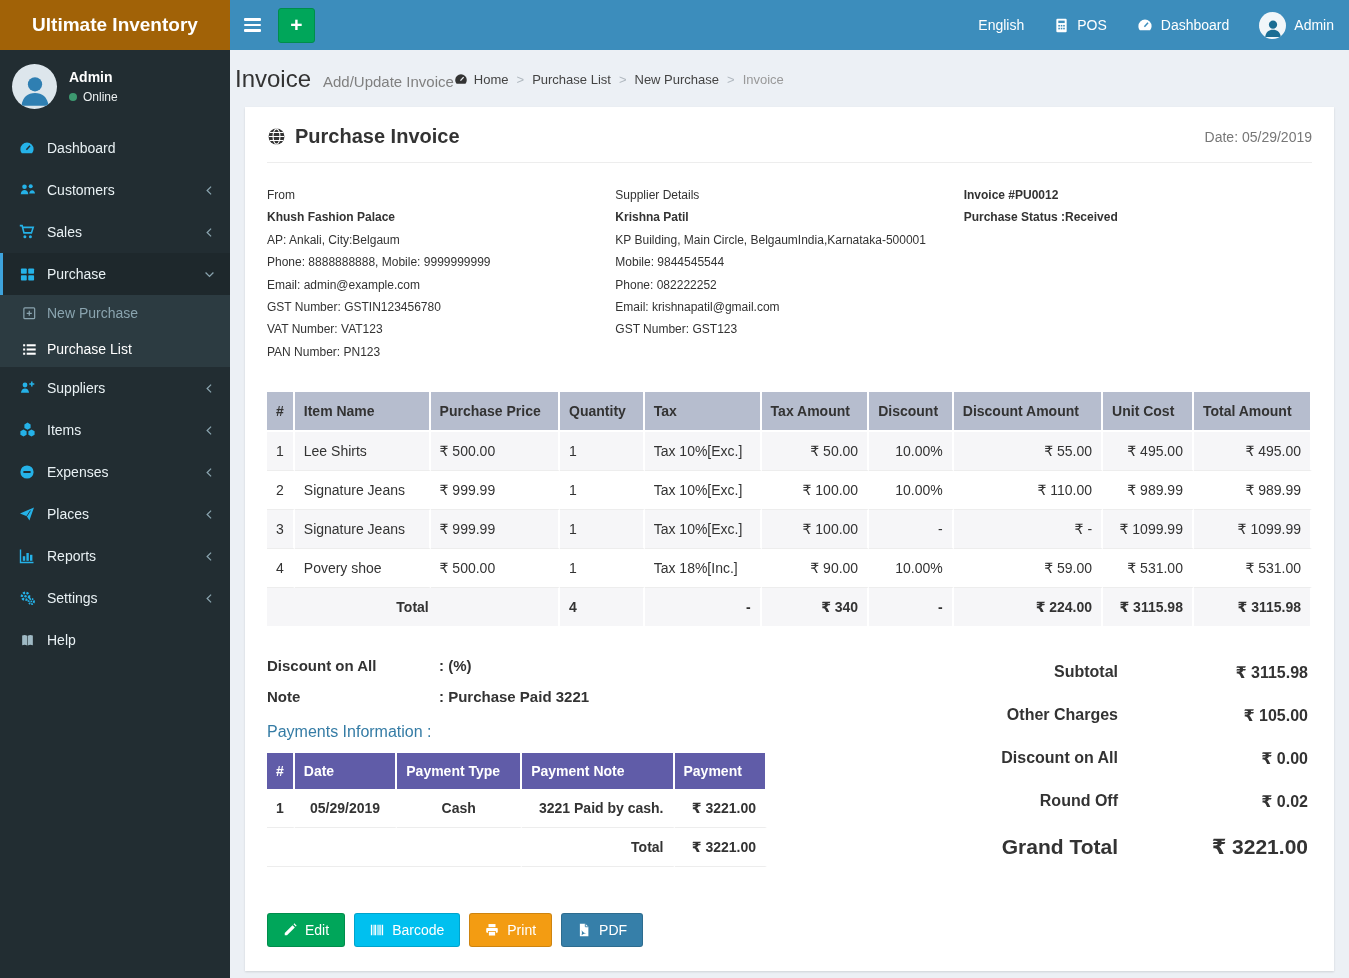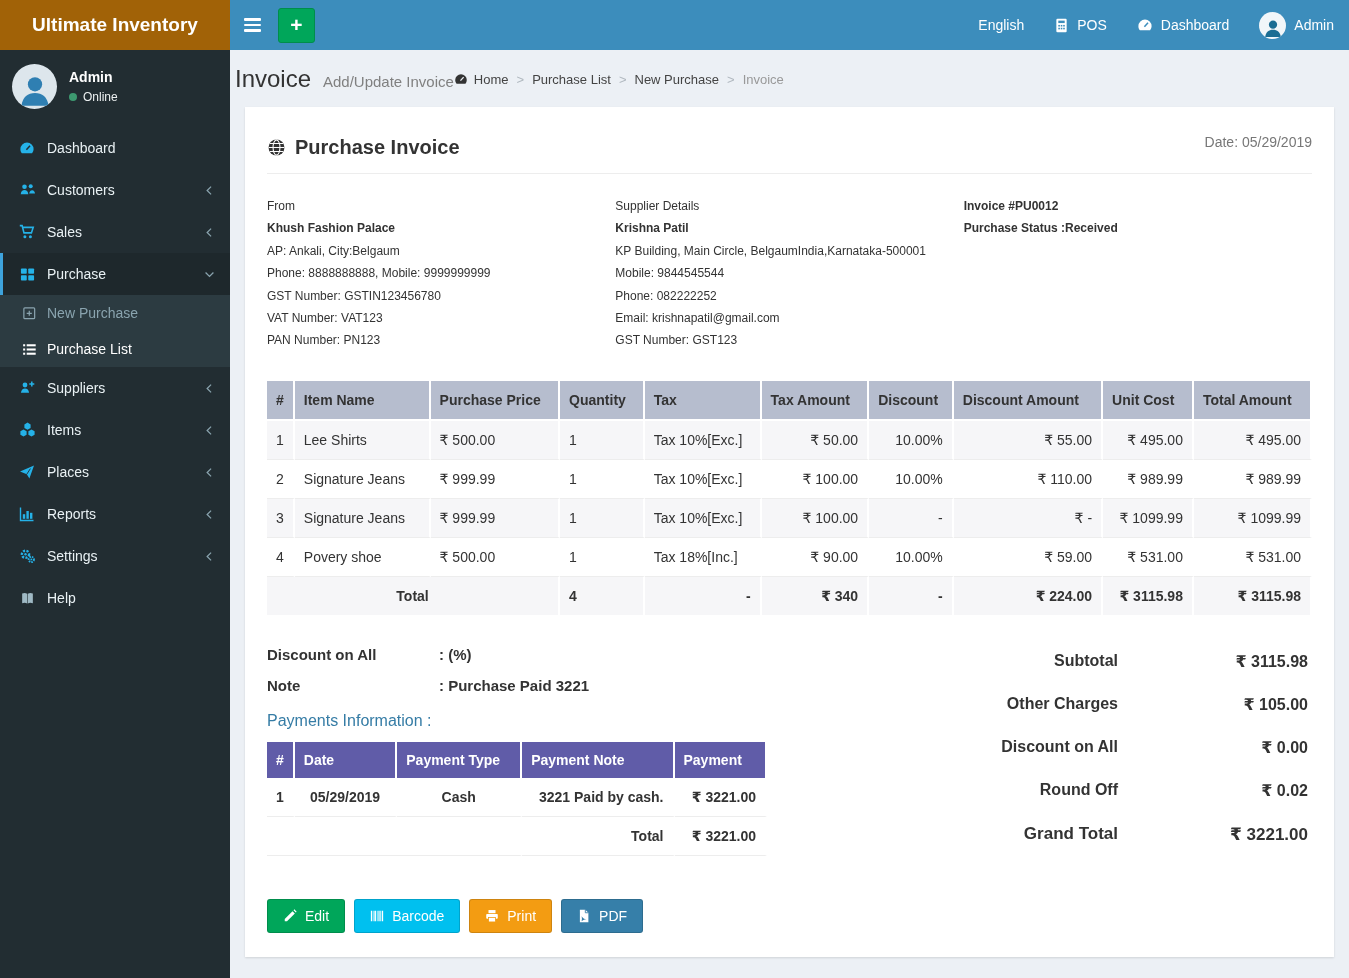--- a/index.html
+++ b/index.html
@@ -41,21 +41,21 @@
   .content-wrapper { margin-left:230px; background:#ecf0f5; min-height:880px; padding-bottom:4px; }
   .content-header { padding:15px 15px 0 5px; display:flex; align-items:center; justify-content:flex-start; }
   .page-title { font-size:24px; font-weight:normal; color:#333; }
   .page-subtitle { font-size:15px; color:#808080; margin-left:8px; }
   .breadcrumb { display:flex; align-items:center; gap:8px; font-size:13px; color:#444; }
   .breadcrumb .crumb { cursor:pointer; display:flex; align-items:center; gap:6px; color:#444; }
   .breadcrumb .sep { color:#b0b8bf; }
   .breadcrumb .last { color:#999; }
   .card { background:#fff; margin:14px 15px 15px 15px; padding:18px 22px 24px 22px; box-shadow:0 1px 2px rgba(0,0,0,.12); }
   .card-title-row { display:flex; justify-content:space-between; align-items:center; border-bottom:1px solid #ededed; padding-bottom:14px; }
-  .card-title { font-size:20px; font-weight:bold; color:#333; display:flex; align-items:center; gap:9px;margin-top:11px; }
+  .card-title { font-size:20px; font-weight:bold; color:#333; display:flex; align-items:center; gap:9px; }
   .inv-date { color:#777; font-size:14px; }
   .info-row { display:flex; margin-top:24px; }
   .info-col { width:33.5%; padding-right:30px; font-size:12px; line-height:1.45; }
   .info-col .heading { margin-bottom:5px; }
   .info-col .name { font-weight:bold; margin-bottom:5px; }
   .info-col .line { margin-bottom:5px; }
   .meta-line { font-weight:bold; margin-bottom:5px; }
   
   .items-table { width:100%; border-collapse:separate; border-spacing:0; margin-top:26px; }
   .items-table th { background:#b6bdce; font-weight:bold; text-align:left; padding:11px 9px;
@@ -75,21 +75,21 @@
   .pay-table { width:500px; border-collapse:separate; border-spacing:0; }
   .pay-table th { background:#605ca8; color:#fff; font-weight:bold; text-align:left; padding:10px 9px;
                   border-right:2px solid #fff; font-size:14px; }
   .pay-table td { padding:11px 9px; border-right:2px solid #fff; border-bottom:1px solid #ededed; font-weight:bold; font-size:14px; }
   .pay-table td.c { text-align:center; }
   .pay-table td.r { text-align:right; }
   .lower-right { width:410px; padding-top:6px; padding-right:4px; }
   .sum-row { display:flex; justify-content:flex-end; margin-bottom:24px; font-weight:bold; font-size:16px; }
   .sum-label { width:215px; text-align:right; }
   .sum-value { width:190px; text-align:right; }
-  .sum-row.grand { font-size:17px; }
+  .sum-row.grand { font-size:21px; }
   
   .btn-row { display:flex; gap:9px; margin-top:30px; }
   .btn { color:#fff; font-size:14px; padding:8px 15px; border-radius:3px; display:flex; align-items:center; gap:8px; cursor:pointer; border:1px solid rgba(0,0,0,.15); }
   .btn-edit { background:#00a65a; }
   .btn-barcode { background:#00c0ef; }
   .btn-print { background:#f39c12; }
   .btn-pdf { background:#367fa9; }
 </style>
 </head>
 <body>
@@ -267,20 +267,34 @@
       <span>Items</span>
       <span class="arrow">
         <svg class="ic" width="11" height="11" viewBox="0 0 14 14">
             <path d="M9 2L4 7l5 5" fill="none" stroke="#8aa4af" stroke-width="1.6"></path>
           </svg>
       </span>
     </li>
     <li>
       <span class="mi">
         <svg class="ic" width="16" height="16" viewBox="0 0 16 16">
+            <circle cx="8" cy="8" r="6.6" fill="#25b2e8"></circle>
+            <rect x="4.4" y="7" width="7.2" height="2" fill="#222d32"></rect>
+          </svg>
+      </span>
+      <span>Expenses</span>
+      <span class="arrow">
+        <svg class="ic" width="11" height="11" viewBox="0 0 14 14">
+            <path d="M9 2L4 7l5 5" fill="none" stroke="#8aa4af" stroke-width="1.6"></path>
+          </svg>
+      </span>
+    </li>
+    <li>
+      <span class="mi">
+        <svg class="ic" width="16" height="16" viewBox="0 0 16 16">
             <path d="M1 7.6L15 1.4l-4.6 13.2-2.6-4.4L1 7.6z" fill="#25b2e8"></path>
             <path d="M7.8 10.2l3.6-5.6" stroke="#222d32" stroke-width="0.9" fill="none"></path>
           </svg>
       </span>
       <span>Places</span>
       <span class="arrow">
         <svg class="ic" width="11" height="11" viewBox="0 0 14 14">
             <path d="M9 2L4 7l5 5" fill="none" stroke="#8aa4af" stroke-width="1.6"></path>
           </svg>
       </span>
@@ -368,20 +382,21 @@
       </div>
       <div class="inv-date">Date: 05/29/2019</div>
     </div>
 
     <div class="info-row">
       <div class="info-col">
         <div class="heading">From</div>
         <div class="name">Khush Fashion Palace</div>
         <div class="line">AP: Ankali, City:Belgaum</div>
         <div class="line">Phone: 8888888888, Mobile: 9999999999</div>
+        <div class="line">Email: admin@example.com</div>
         <div class="line">GST Number: GSTIN123456780</div>
         <div class="line">VAT Number: VAT123</div>
         <div class="line">PAN Number: PN123</div>
       </div>
       <div class="info-col">
         <div class="heading">Supplier Details</div>
         <div class="name">Krishna Patil</div>
         <div class="line">KP Building, Main Circle, BelgaumIndia,Karnataka-500001</div>
         <div class="line">Mobile: 9844545544</div>
         <div class="line">Phone: 082222252</div>

